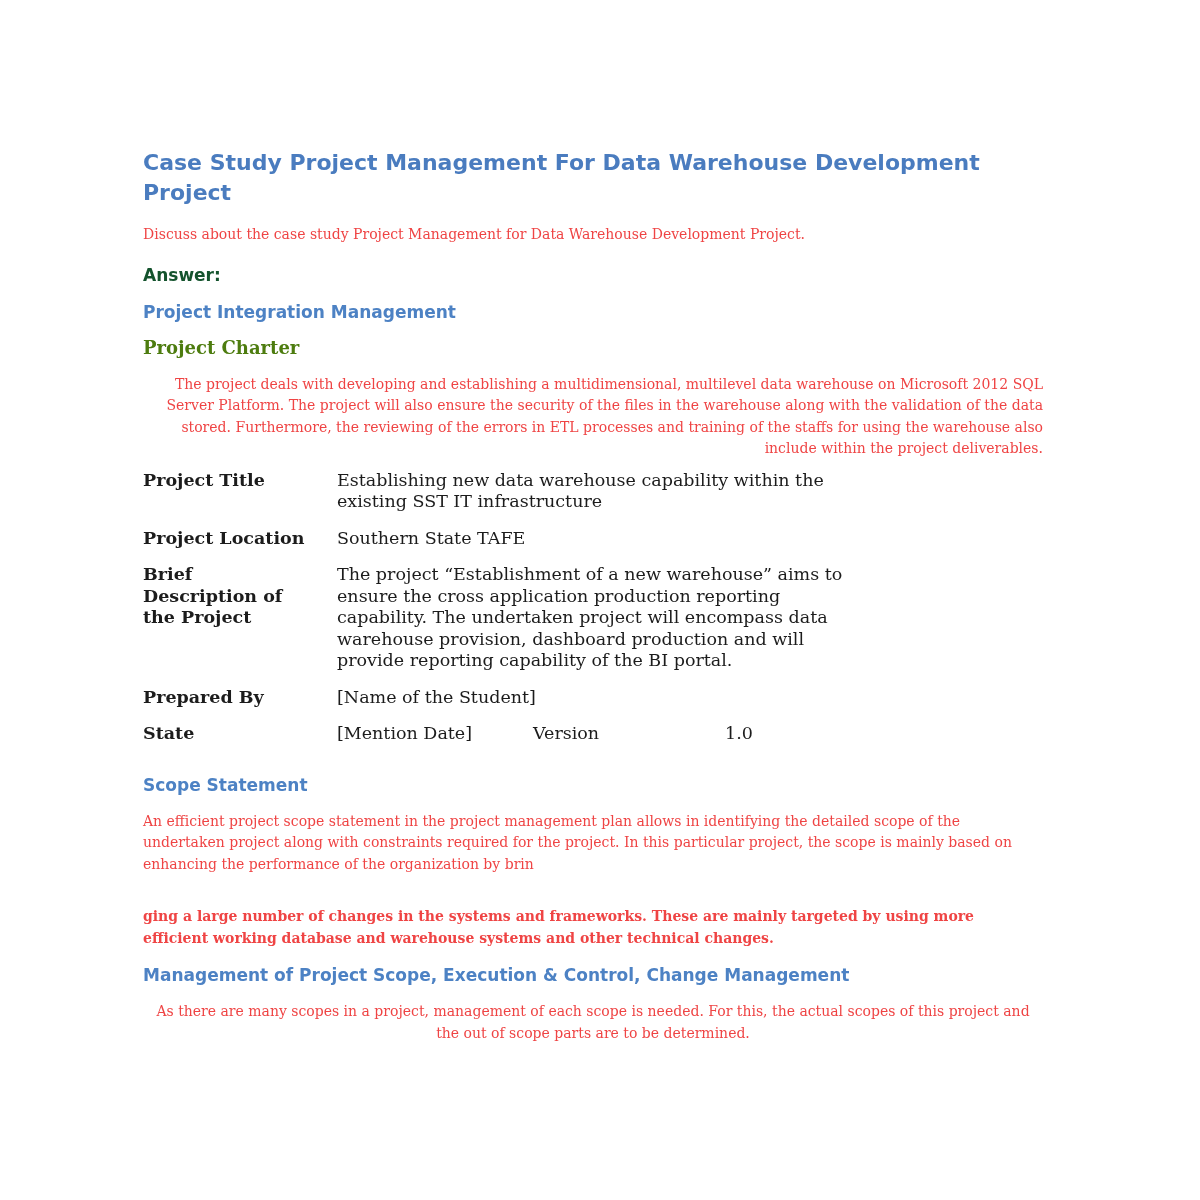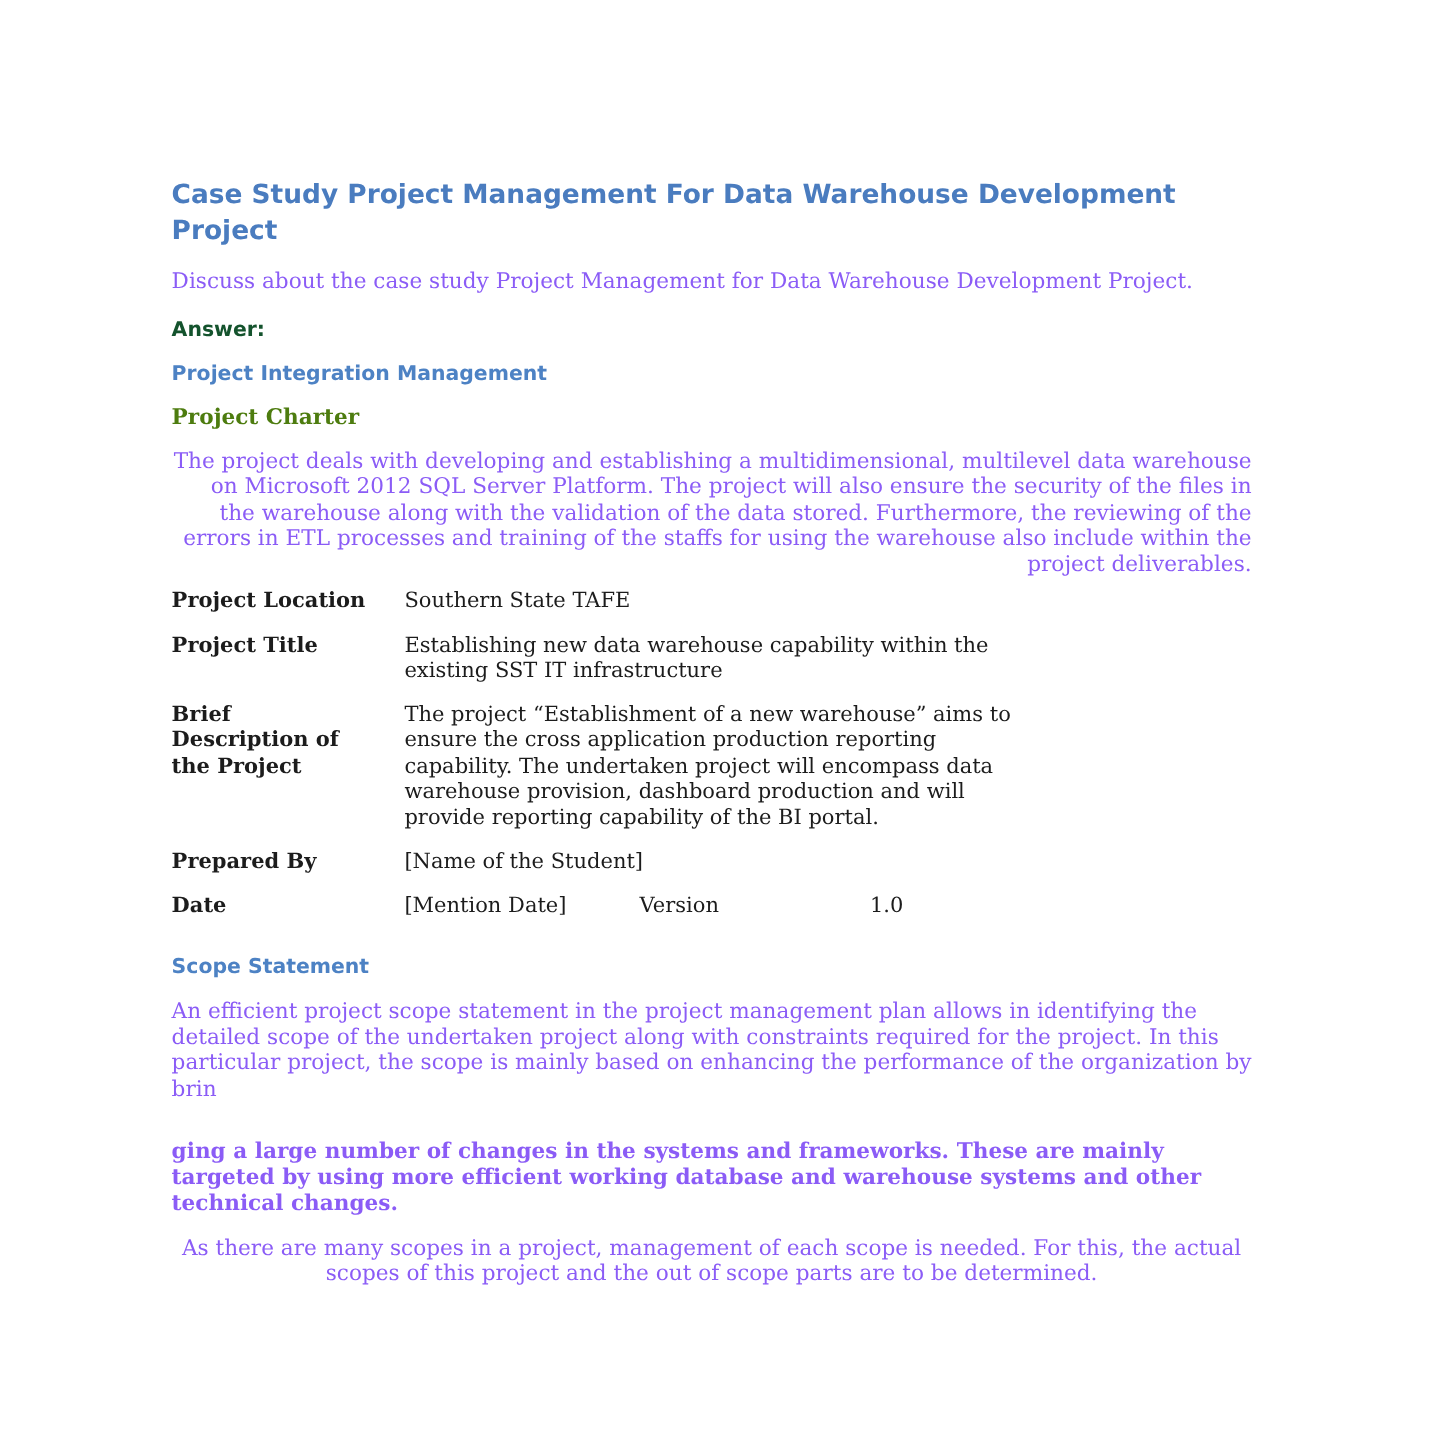--- a/index.html
+++ b/index.html
@@ -21,23 +21,23 @@
   .doc-title {
     margin: 0 0 13px 0;
     font-family: "DejaVu Sans", sans-serif;
     font-weight: bold;
     font-size: 22px;
     line-height: 30px;
     color: #4a7cbf;
   }
   .body-para {
     margin: 16px 0 19px 0;
-    font-size: 18px;
+    font-size: 14px;
     line-height: 21.5px;
-    color: #8b5cf6;
+    color: #ef4444;
   }
   .h-answer {
     margin: 0 0 17px 0;
     font-family: "DejaVu Sans", sans-serif;
     font-weight: bold;
     font-size: 17px;
     line-height: 20px;
     color: #14532d;
   }
   .h-section {
@@ -105,57 +105,58 @@
 
   <h2 class="h-section">Project Integration Management</h2>
 
   <h3 class="h-charter">Project Charter</h3>
 
   <p class="body-para charter-para">The project deals with developing and establishing a multidimensional, multilevel data warehouse on Microsoft 2012 SQL Server Platform. The project will also ensure the security of the files in the warehouse along with the validation of the data stored. Furthermore, the reviewing of the errors in ETL processes and training of the staffs for using the warehouse also include within the project deliverables.</p>
 
   <div class="charter-table">
 
     <div class="trow">
-      <div class="tlabel">Project Location</div>
-      <div class="tvalue">Southern State TAFE</div>
+      <div class="tlabel">Project Title</div>
+      <div class="tvalue">Establishing new data warehouse capability within  the
+existing SST IT infrastructure</div>
     </div>
 
     <div class="trow">
-      <div class="tlabel">Project Title</div>
-      <div class="tvalue">Establishing new data warehouse capability within  the
-existing SST IT infrastructure</div>
+      <div class="tlabel">Project Location</div>
+      <div class="tvalue">Southern State TAFE</div>
     </div>
 
     <div class="trow">
       <div class="tlabel">Brief
 Description of
 the Project</div>
       <div class="tvalue">The project “Establishment of a new warehouse” aims to
 ensure the cross application production reporting
 capability.  The undertaken project will encompass data
 warehouse provision, dashboard production and will
 provide reporting capability of the BI portal.</div>
     </div>
 
     <div class="trow">
       <div class="tlabel">Prepared By</div>
       <div class="tvalue">[Name of the Student]</div>
     </div>
 
     <div class="trow date-row">
-      <div class="tlabel">Date</div>
+      <div class="tlabel">State</div>
       <div class="tvalue">[Mention Date]</div>
       <div class="tcell-version">Version</div>
       <div class="tcell-versionval">1.0</div>
     </div>
 
   </div>
 
   <h2 class="h-section">Scope Statement</h2>
 
   <p class="body-para scope-para1">An efficient project scope statement in the project management plan allows in identifying the detailed scope of the undertaken project along with constraints required for the project. In this particular project, the scope is mainly based on enhancing the performance of the organization by brin</p>
 
   <p class="body-para scope-para2">ging a large number of changes in the systems and frameworks. These are mainly targeted by using more efficient working database and warehouse systems and other technical changes.</p>
 
+  <h2 class="h-section">Management of Project Scope, Execution &amp; Control, Change Management</h2>
 
   <p class="body-para mgmt-para">As there are many scopes in a project, management of each scope is needed. For this, the actual scopes of this project and the out of scope parts are to be determined.</p>
 
 </div>
 
 </body></html>

